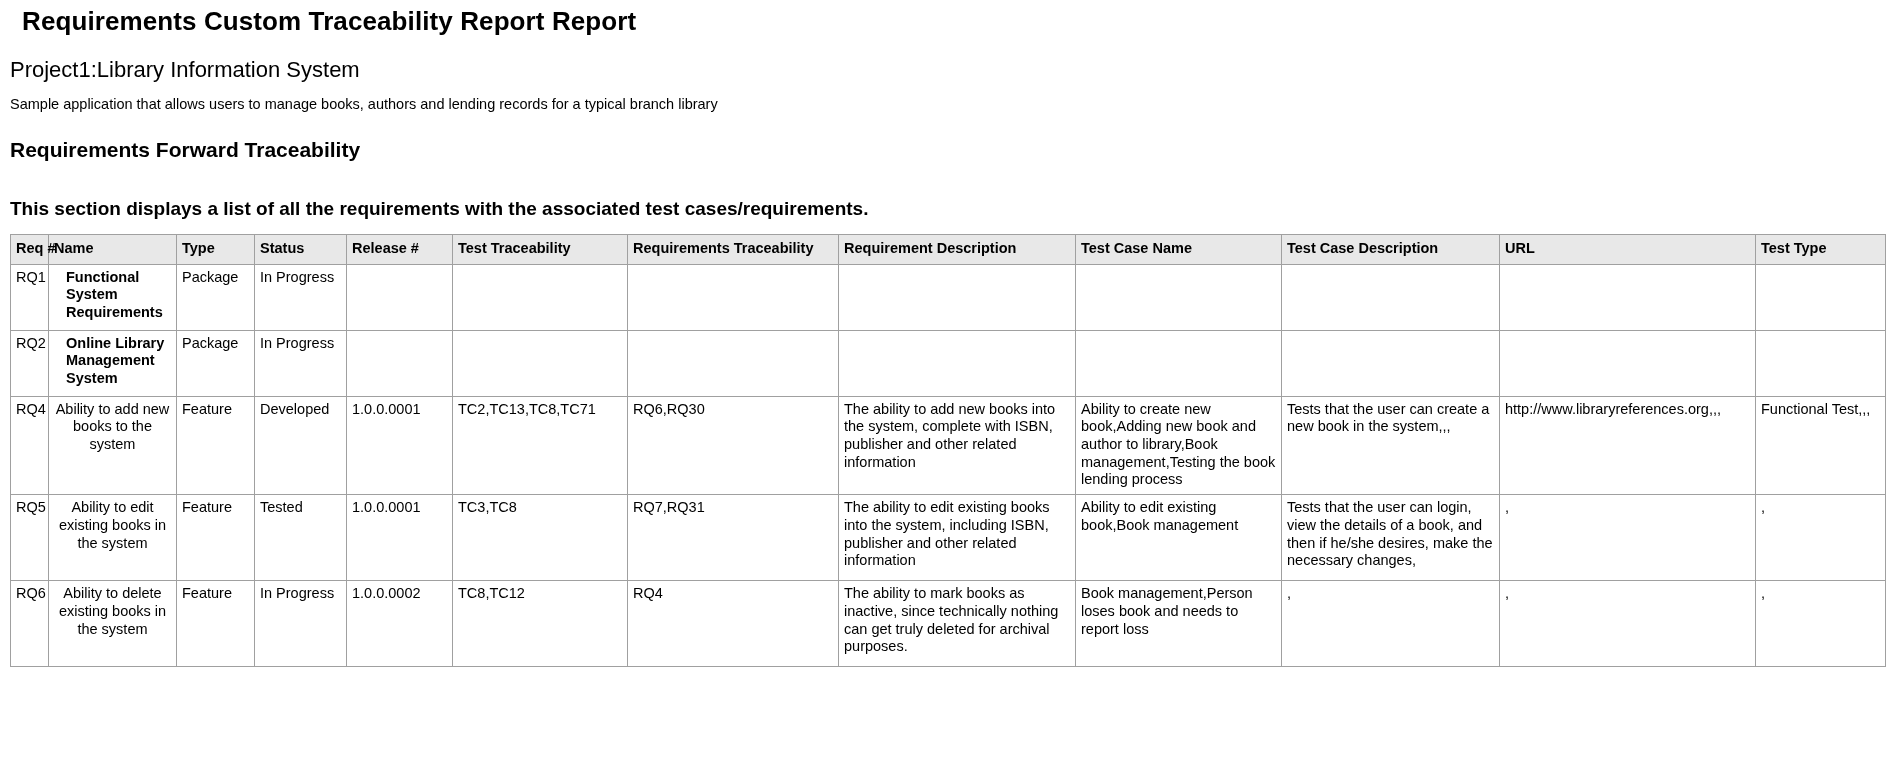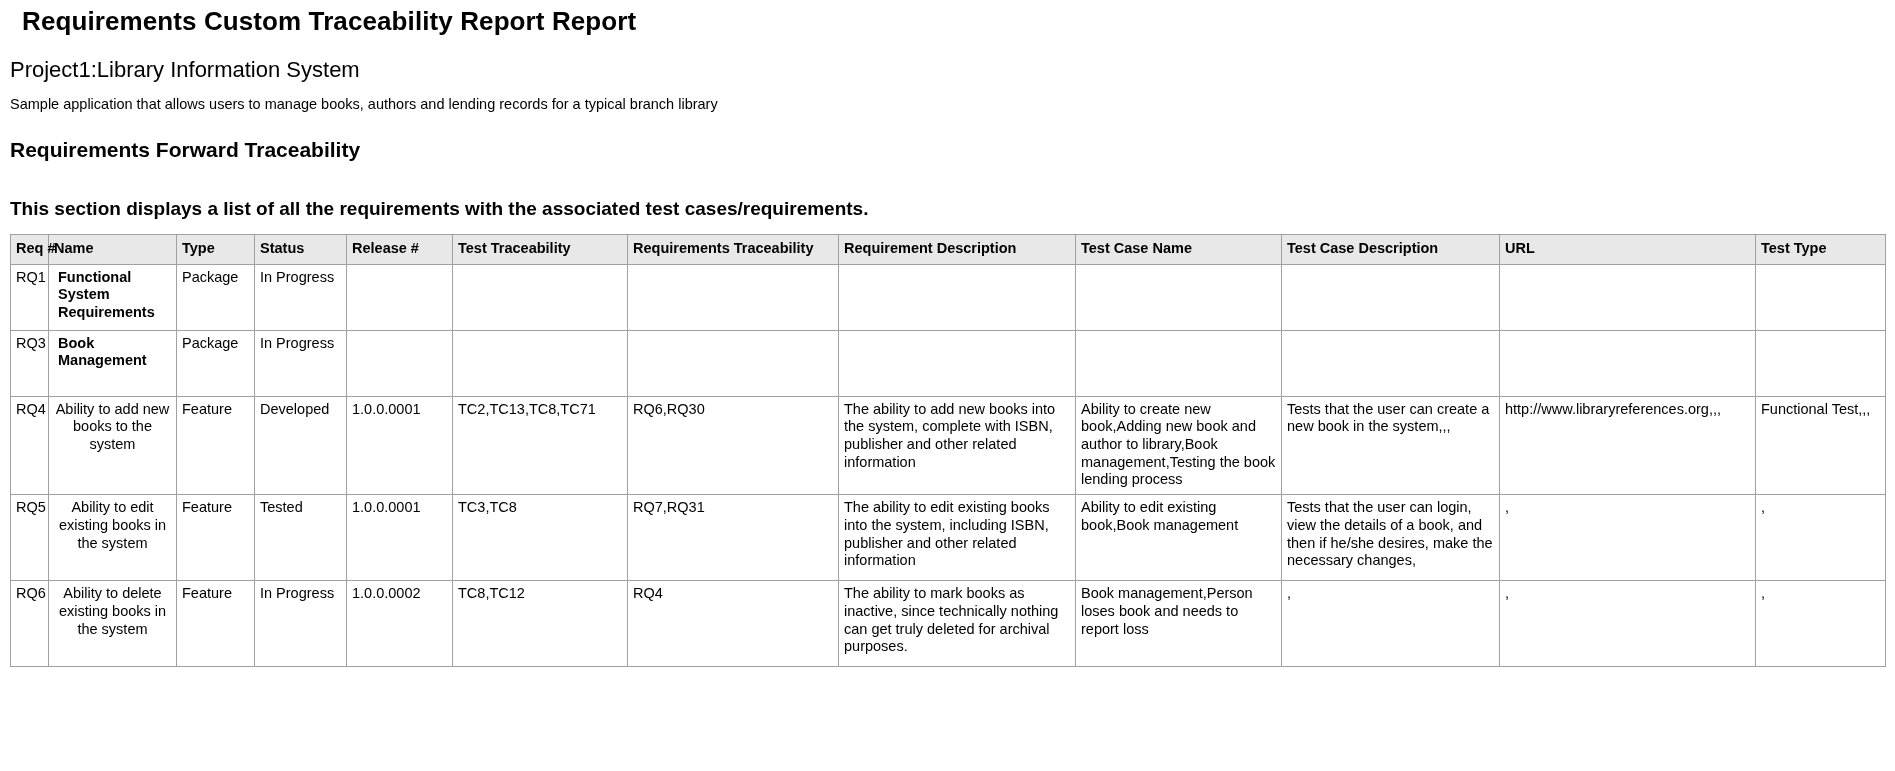--- a/index.html
+++ b/index.html
@@ -86,21 +86,21 @@
   td.req-id {
     text-align: center;
     white-space: nowrap;
   }
   td.name-cell {
     text-align: center;
   }
   td.name-cell.pkg {
     font-weight: bold;
     text-align: left;
-    padding-left: 9px;
+    padding-left: 17px;
   }
   tr.pkg-row td {
     height: 56px;
   }
   tr.feat-row td {
     height: 76px;
   }
   td.v-mid {
     vertical-align: middle;
   }
@@ -160,35 +160,35 @@
         <td></td>
         <td></td>
         <td></td>
         <td></td>
         <td></td>
         <td></td>
         <td class="break-any"></td>
         <td></td>
       </tr>
 
-
       <tr class="pkg-row">
-        <td class="req-id v-mid">RQ3</td>
-        <td class="name-cell pkg v-mid">Book Management</td>
+        <td class="req-id v-mid">RQ2</td>
+        <td class="name-cell pkg v-mid">Online Library Management System</td>
         <td class="v-mid">Package</td>
         <td>In Progress</td>
         <td></td>
         <td></td>
         <td></td>
         <td></td>
         <td></td>
         <td></td>
         <td class="break-any"></td>
         <td></td>
       </tr>
+
 
       <tr class="feat-row">
         <td class="req-id v-mid">RQ4</td>
         <td class="name-cell v-mid">Ability to add new books to the system</td>
         <td class="v-mid">Feature</td>
         <td class="v-mid">Developed</td>
         <td class="v-mid">1.0.0.0001</td>
         <td class="v-mid">TC2,TC13,TC8,TC71</td>
         <td class="v-mid">RQ6,RQ30</td>
         <td class="v-mid">The ability to add new books into the system, complete with ISBN, publisher and other related information</td>

